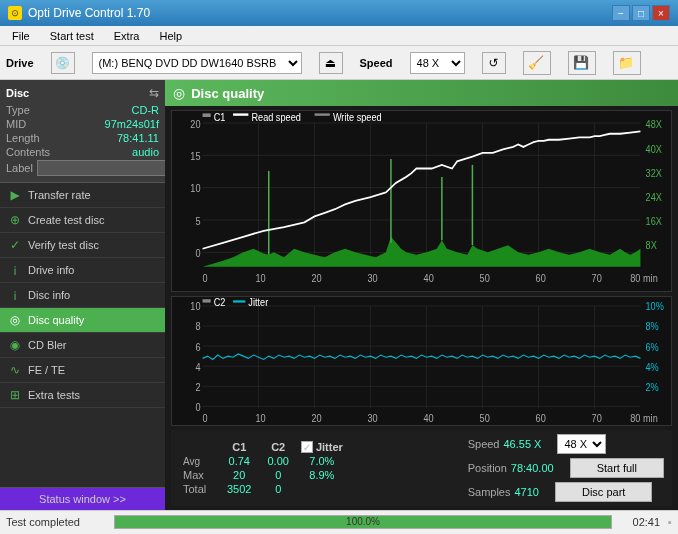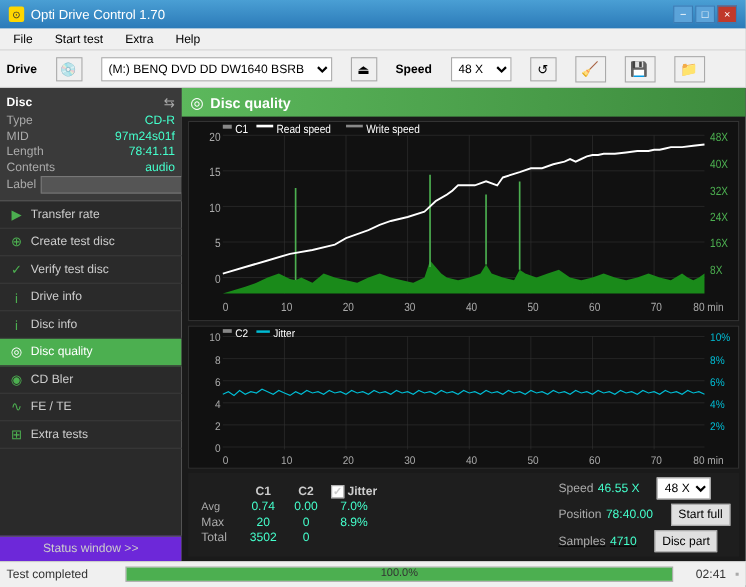--- a/index.html
+++ b/index.html
@@ -229,21 +229,21 @@
       background: #1e1e1e;
       padding: 4px 8px;
       display: flex;
       gap: 16px;
     }
     .jitter-check { display: flex; align-items: center; gap: 3px; color: #ccc; font-size: 11px; }
     .checkbox { width: 12px; height: 12px; background: white; border: 1px solid #aaa; display: flex; align-items: center; justify-content: center; font-size: 10px; }
     .start-btn {
       background: #e0e0e0;
       border: 1px solid #aaa;
-      padding: 3px 6px;
+      padding: 3px 26px;
       font-size: 11px;
       cursor: pointer;
     }
     .speed-sel {
       height: 20px;
       font-size: 11px;
       border: 1px solid #aaa;
       background: white;
       padding: 0 2px;
     }
@@ -564,21 +564,21 @@
             </select>
           </div>
           <div style="display:flex;gap:16px;align-items:center;">
             <div style="display:flex;gap:4px;">
               <span style="color:#aaa;font-size:11px;">Position</span>
               <span style="color:#4fc;font-size:11px;">78:40.00</span>
             </div>
             <button class="start-btn">Start full</button>
           </div>
           <div style="display:flex;gap:16px;align-items:center;">
-            <div style="display:flex;gap:4px;text-decoration:underline;">
+            <div style="display:flex;gap:4px;">
               <span style="color:#aaa;font-size:11px;">Samples</span>
               <span style="color:#4fc;font-size:11px;">4710</span>
             </div>
             <button class="start-btn">Disc part</button>
           </div>
         </div>
       </div>
     </div>
   </div>
 </div>

